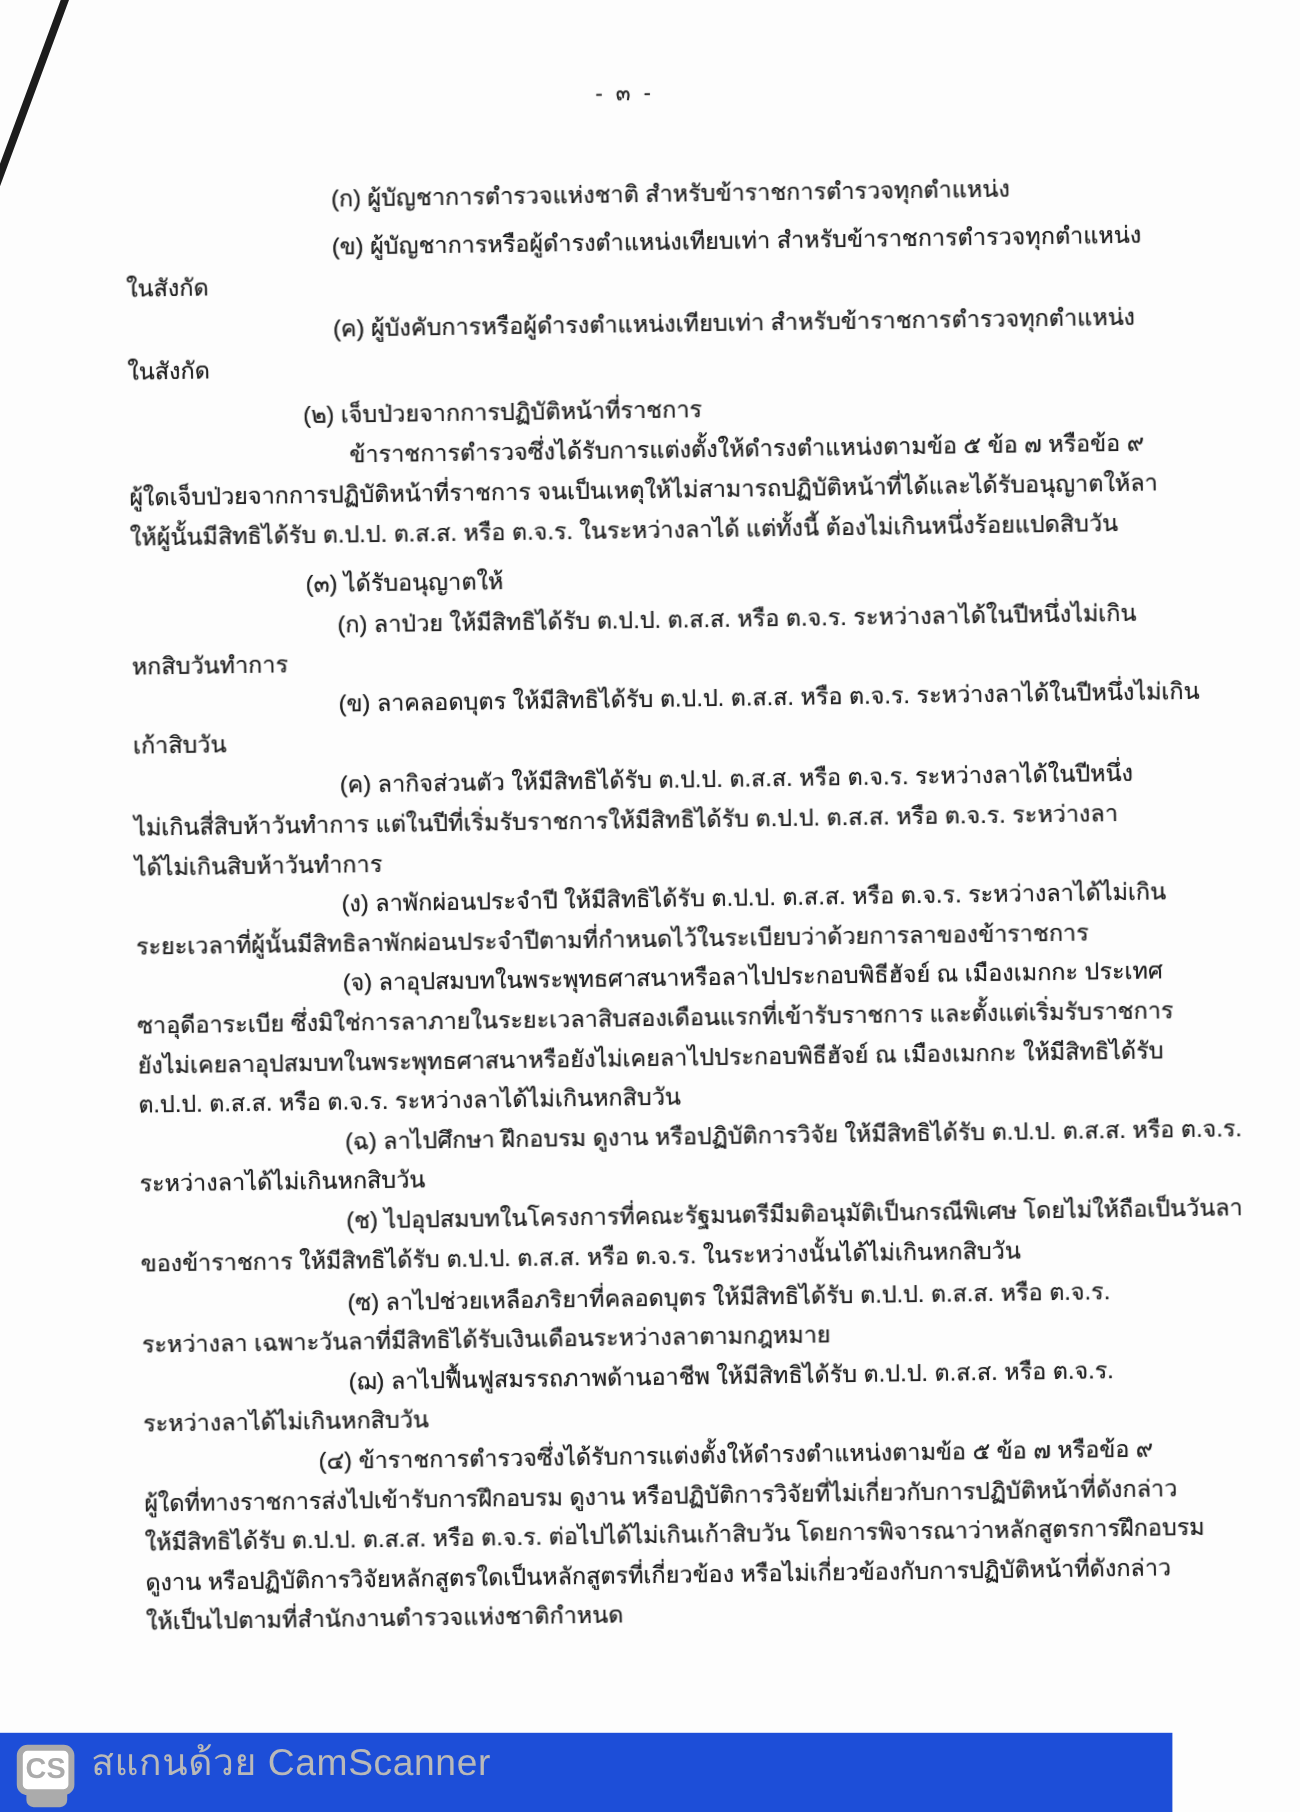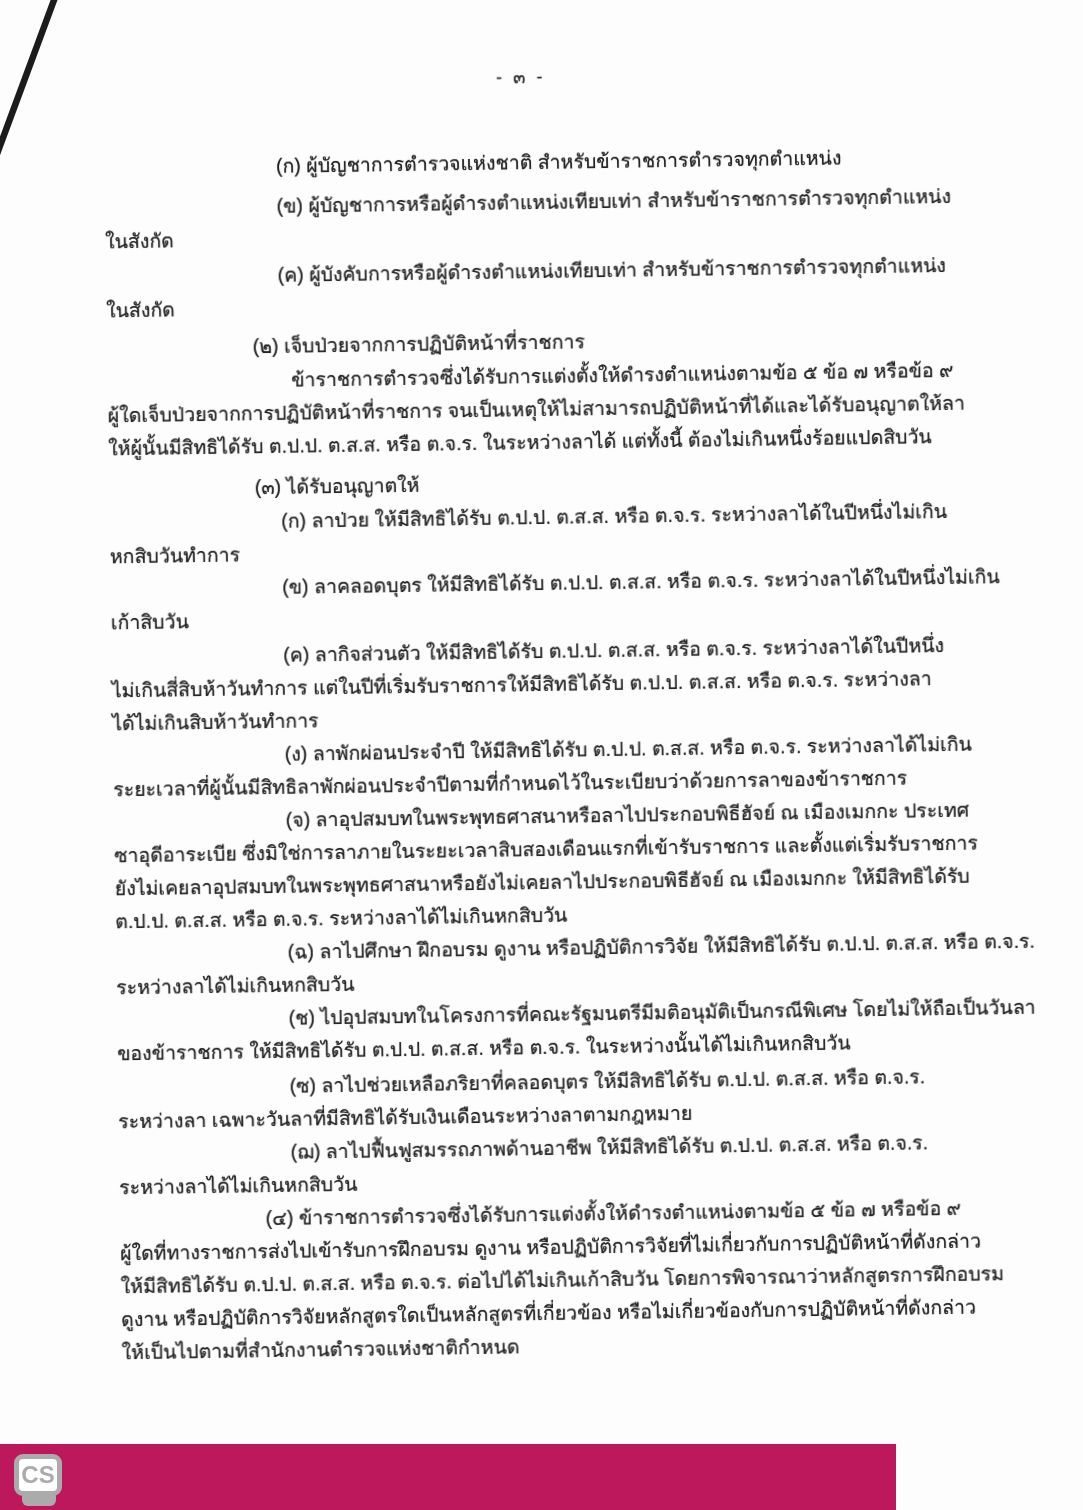--- a/index.html
+++ b/index.html
@@ -33,22 +33,22 @@
   .line.section{padding-left:146px;}
   .line.para{padding-left:184px;}
   .line.flush{padding-left:0;}
   
   .corner-mark{
     position:absolute;left:0;top:0;width:90px;height:175px;
     filter:blur(0.6px);
   }
   
   .footer{
-    position:absolute;left:0;bottom:0;width:896px;height:66px;
-    background:#be185d;
+    position:absolute;left:0;bottom:0;width:977px;height:66px;
+    background:#1d4ed8;
   }
   .cs-logo{
     position:absolute;left:14px;bottom:14px;
     width:38px;height:32px;
     border:5px solid #ababab;border-radius:9px;
     background:#ffffff;
     display:flex;align-items:center;justify-content:center;
     font-weight:bold;font-size:24px;color:#ababab;
     letter-spacing:0;
   }
@@ -115,15 +115,16 @@
         <div class="line flush">ดูงาน หรือปฏิบัติการวิจัยหลักสูตรใดเป็นหลักสูตรที่เกี่ยวข้อง หรือไม่เกี่ยวข้องกับการปฏิบัติหน้าที่ดังกล่าว</div>
         <div class="line flush">ให้เป็นไปตามที่สำนักงานตำรวจแห่งชาติกำหนด</div>
       </div>
   </div>
 
   <div class="footer">
     <div class="cs-logo">
       <span>CS</span>
     </div>
     <div class="cs-tab"></div>
+    <div class="footer-text">สแกนด้วย CamScanner</div>
   </div>
 
 </div>
 
 </body></html>

